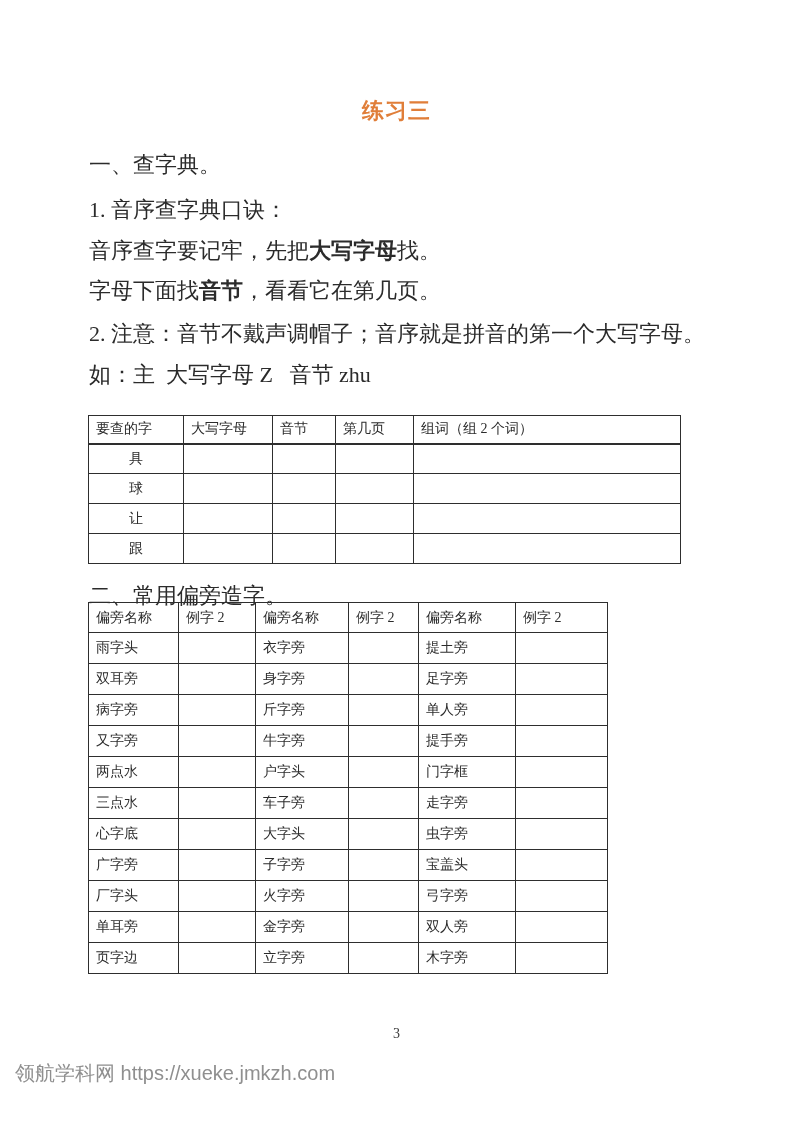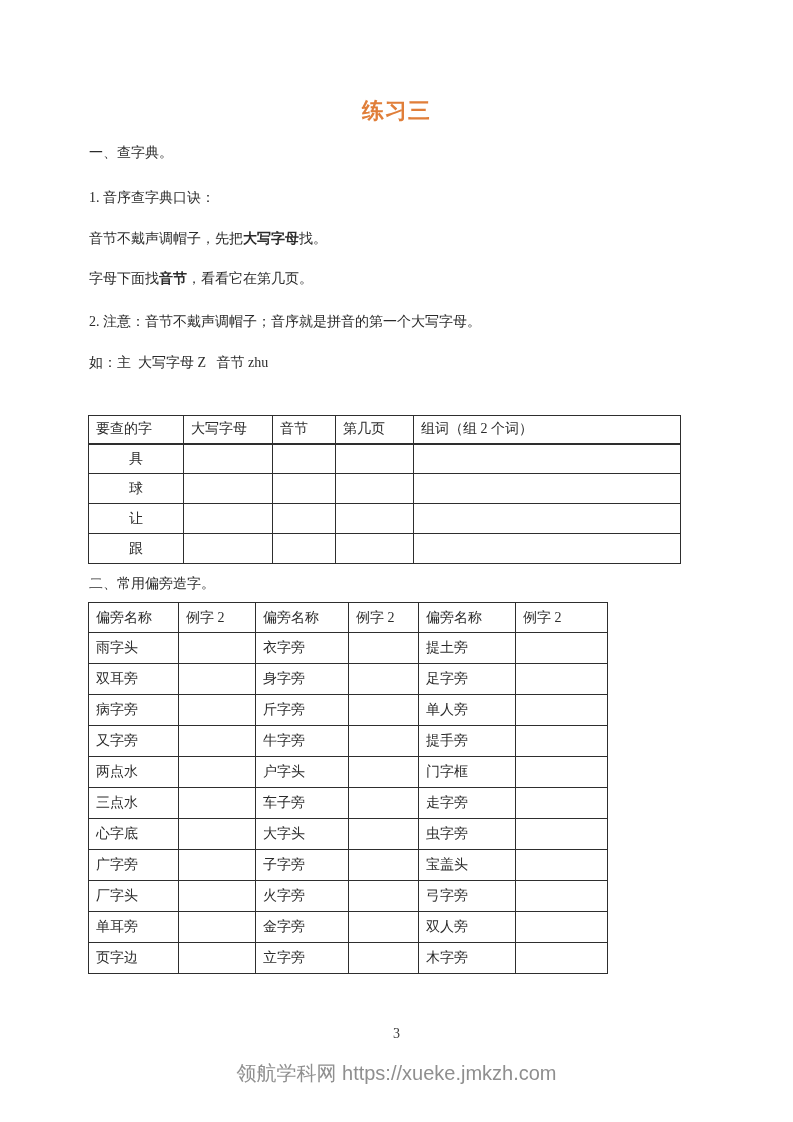--- a/index.html
+++ b/index.html
@@ -21,24 +21,25 @@
     text-align: center;
     font-size: 22px;
     font-weight: bold;
     color: #E07E39;
     letter-spacing: 1px;
   }
   .para {
     position: absolute;
     left: 89px;
     width: 630px;
-    font-size: 14px;
+    font-size: 22px;
     line-height: 24px;
     white-space: pre-wrap;
     color: #2b2b2b;
+    margin-top: 12px;
   }
   .para b { font-weight: bold; }
 
   table {
     position: absolute;
     border-collapse: collapse;
     table-layout: fixed;
     font-size: 14px;
     color: #2b2b2b;
   }
@@ -66,38 +67,38 @@
     width: 100%;
     text-align: center;
     font-size: 14px;
     color: #3a3a3a;
   }
   .footer {
     position: absolute;
     top: 1060px;
     left: 0;
     width: 100%;
-    text-align: center;
     font-size: 20px;
     color: #8f8f8f;
     font-family: "Liberation Sans", "DejaVu Sans", sans-serif;
+    padding-left: 15px;
   }
 </style>
 </head>
 <body>
 
 <div class="page">
 
   <div class="doc-title" style="color: rgb(224, 126, 57);">练习三</div>
 
   <div class="para" style="top:141px">一、查字典。</div>
 
   <div class="para" style="top:186px">1. 音序查字典口诀：</div>
 
-  <div class="para" style="top:227px"><span>音节不戴声调帽子，先把</span><b>大写字母</b><span>找。</span></div>
+  <div class="para" style="top:227px"><span>音序查字要记牢，先把</span><b>大写字母</b><span>找。</span></div>
 
   <div class="para" style="top:267px"><span>字母下面找</span><b>音节</b><span>，看看它在第几页。</span></div>
 
   <div class="para" style="top:310px">2. 注意：音节不戴声调帽子；音序就是拼音的第一个大写字母。</div>
 
   <div class="para" style="top:351px">如：主  大写字母 Z   音节 zhu</div>
 
 
   <table id="table1">
       <colgroup>

